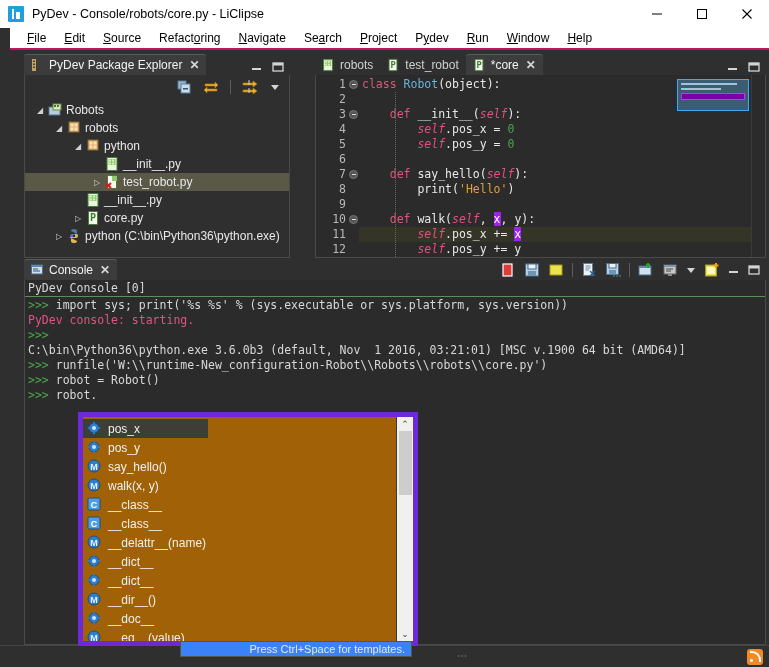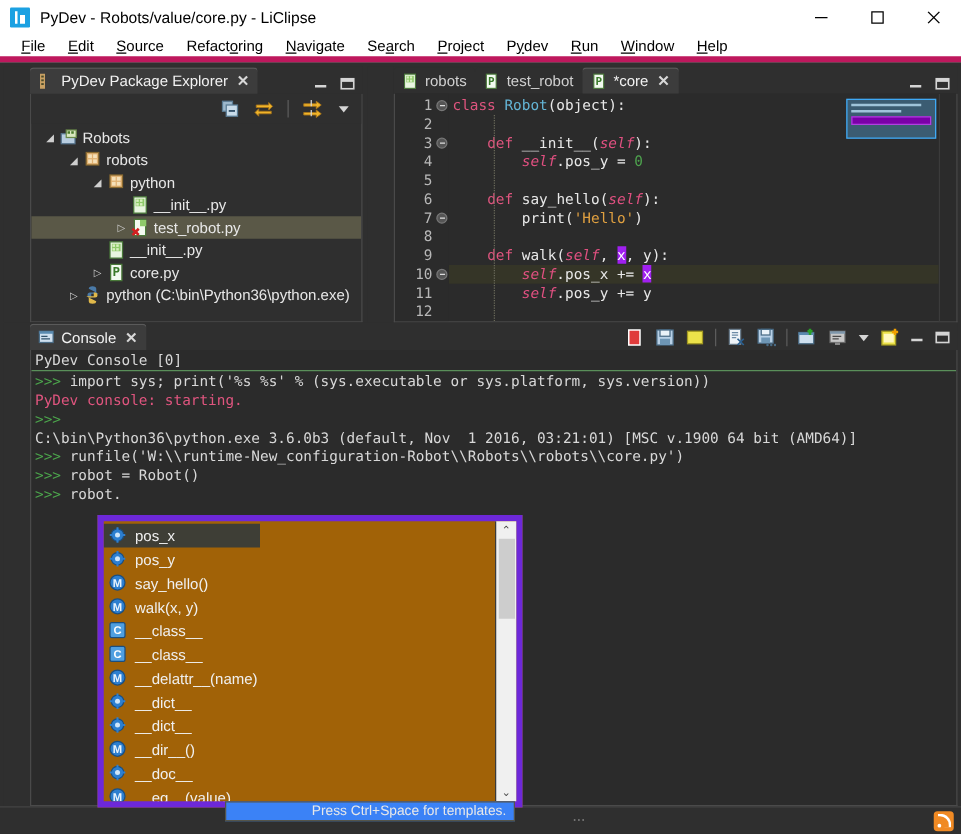--- a/index.html
+++ b/index.html
@@ -56,21 +56,22 @@
     color: #000;
   }
   .win-btn svg { display: block; }
 
   
   .menubar {
     height: 22px; flex: 0 0 22px;
     background: #ffffff;
     display: flex; align-items: center;
     padding-left: 8px;
-    border-bottom: 5px solid #be185d;
+    border-bottom: 2px solid #be185d;
+    margin-left: 10px;
   }
   .menu-item {
     font-size: 12px; color: #000;
     padding: 0 9px; line-height: 22px;
     white-space: nowrap;
   }
   .menu-item u { text-decoration: underline; }
 
   
   .workbench {
@@ -349,21 +350,21 @@
     border-radius: 0 9px 0 0;
   }
 </style>
 </head>
 <body>
 
 <div id="app">
 
   <div class="titlebar">
     <div class="app-icon"></div>
-    <div class="title-text">PyDev - Robots/value/core.py - LiClipse</div>
+    <div class="title-text">PyDev - Console/robots/core.py - LiClipse</div>
     <div class="win-btns">
       <div class="win-btn">
         <svg width="12" height="12" viewBox="0 0 12 12">
             <line x1="1" y1="6" x2="11" y2="6" stroke="#000" stroke-width="1"></line>
           </svg>
       </div>
       <div class="win-btn">
         <svg width="12" height="12" viewBox="0 0 12 12">
             <rect x="1.5" y="1.5" width="9" height="9" fill="none" stroke="#000" stroke-width="1"></rect>
           </svg>
@@ -580,20 +581,21 @@
               <div class="gline">10<span class="fold"></span></div>
               <div class="gline">11</div>
               <div class="gline">12</div>
             </div>
           <div class="foldbar"></div>
           <div class="code" id="code">
             <div class="indentguide"></div>
           <div class="cline"><span class="kw">class </span><span class="cls">Robot</span><span class="pl">(object):</span></div>
               <div class="cline">&nbsp;</div>
               <div class="cline"><span class="pl">    </span><span class="kw">def </span><span class="fn">__init__</span><span class="pl">(</span><span class="self">self</span><span class="pl">):</span></div>
+              <div class="cline"><span class="pl">        </span><span class="self">self</span><span class="pl">.pos_x = </span><span class="num">0</span></div>
               <div class="cline"><span class="pl">        </span><span class="self">self</span><span class="pl">.pos_y = </span><span class="num">0</span></div>
               <div class="cline">&nbsp;</div>
               <div class="cline"><span class="pl">    </span><span class="kw">def </span><span class="fn">say_hello</span><span class="pl">(</span><span class="self">self</span><span class="pl">):</span></div>
               <div class="cline"><span class="pl">        </span><span class="fn">print</span><span class="pl">(</span><span class="str">'Hello'</span><span class="pl">)</span></div>
               <div class="cline">&nbsp;</div>
               <div class="cline"><span class="pl">    </span><span class="kw">def </span><span class="fn">walk</span><span class="pl">(</span><span class="self">self</span><span class="pl">, </span><span class="selx">x</span><span class="pl">, y):</span></div>
               <div class="cline hl"><span class="pl">        </span><span class="self">self</span><span class="pl">.pos_x += </span><span class="selx">x</span></div>
               <div class="cline"><span class="pl">        </span><span class="self">self</span><span class="pl">.pos_y += y</span></div>
             </div>
           <div class="overview"></div>

